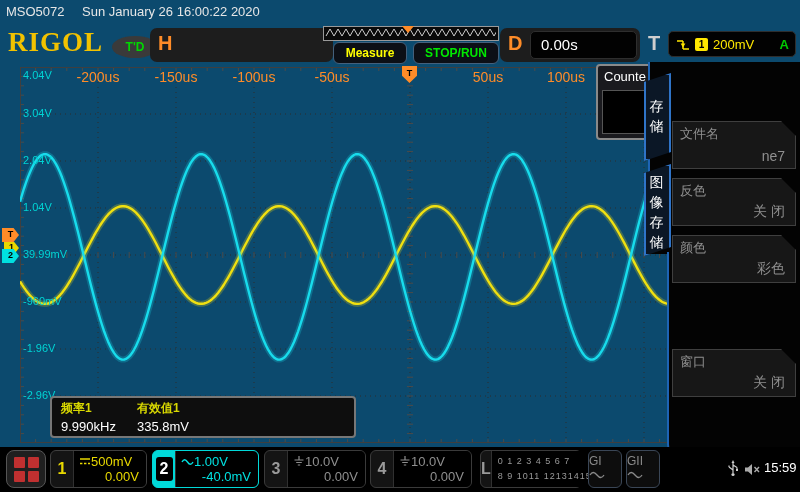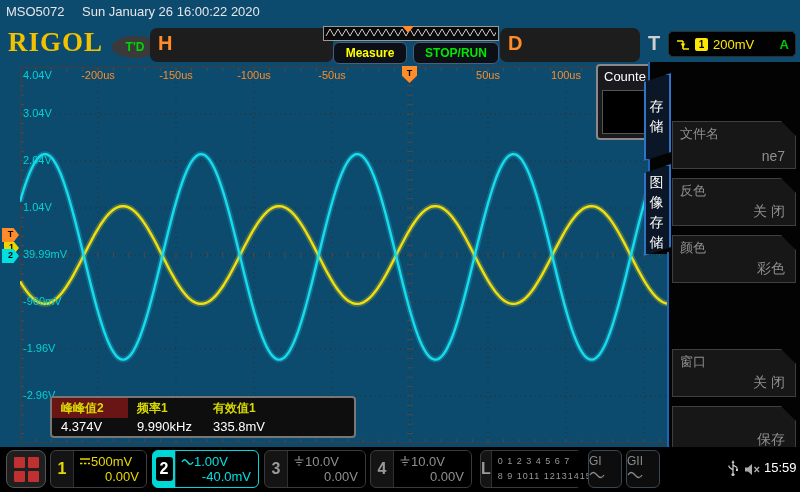--- a/index.html
+++ b/index.html
@@ -36,21 +36,21 @@
   #t-group{left:645px;width:153px;background:none;}
   #t-group .hletter{left:3px;color:#cfcfcf;}
   #t-box{left:23px;width:128px;display:flex;align-items:center;gap:5px;padding:0 6px;box-sizing:border-box;}
   #trig-src{background:#ffe800;color:#000;font-size:10px;font-weight:bold;width:13px;height:13px;
             border-radius:2px;text-align:center;line-height:13px;}
   #trig-level{color:#ffe800;font-size:13px;}
   #trig-mode{color:#00c800;font-size:13px;font-weight:bold;margin-left:auto;}
   
   #scope-svg{position:absolute;left:20px;top:67px;z-index:5;}
   .vlabel{position:absolute;left:23px;color:#00d4d4;font-size:11px;z-index:10;white-space:nowrap;}
-  .tlabel{position:absolute;top:69px;color:#ff8c28;font-size:11px;z-index:10;transform:translateX(-50%);white-space:nowrap;}
+  .tlabel{position:absolute;top:69px;color:#ff8c28;font-size:14px;z-index:10;transform:translateX(-50%);white-space:nowrap;}
   .flag{position:absolute;z-index:12;color:#000;font-size:9px;font-weight:bold;text-align:center;}
   #trig-flag{left:402px;top:66px;width:15px;height:17px;background:#ff8c28;line-height:14px;
      clip-path:polygon(0 0,100% 0,100% 58%,50% 100%,0 58%);}
   .lmark{clip-path:polygon(0 0,68% 0,100% 50%,68% 100%,0 100%);line-height:13px;}
   #mark-t{left:2px;top:228px;width:17px;height:14px;background:#ff8c28;}
   #mark-1{left:4px;top:242px;width:15px;height:12px;background:#e8d800;line-height:11px;}
   #mark-2{left:2px;top:249px;width:17px;height:14px;background:#00e0e0;}
   
   #counter{position:absolute;left:596px;top:64px;width:66px;height:76px;background:#1a1a1e;
      border:2px solid #8a8a8a;border-radius:4px;z-index:8;box-sizing:border-box;overflow:hidden;}
@@ -137,20 +137,23 @@
       <polyline id="zz-line" fill="none" stroke="#cccccc" stroke-width="1" points="2,9 6,2 10,9 14,2 18,9 22,2 26,9 30,2 34,9 38,2 42,9 46,2 50,9 54,2 58,9 62,2 66,9 70,2 74,9 78,2 82,9 86,2 90,9 94,2 98,9 102,2 106,9 110,2 114,9 118,2 122,9 126,2 130,9 134,2 138,9 142,2 146,9 150,2 154,9 158,2 162,9 166,2 170,9 174,2"></polyline>
     </svg>
     <div id="zz-marker"></div>
   </div>
 
   <div id="btn-measure" class="hbtn">Measure</div>
   <div id="btn-run" class="hbtn">STOP/RUN</div>
 
   <div id="d-group" class="hgroup">
     <div class="hletter">D</div>
+    <div id="d-box" class="innerbox">
+      <span id="d-val">0.00s</span>
+    </div>
   </div>
 
   <div id="t-group" class="hgroup">
     <div class="hletter">T</div>
     <div id="t-box" class="innerbox">
       <svg width="15" height="13">
         <path d="M2 3 H8 M8 3 V11 M8 11 H14" stroke="#ffe800" stroke-width="1.5" fill="none"></path>
         <polygon points="5.6,5.5 10.4,5.5 8,9.5" fill="#ffe800"></polygon>
       </svg>
       <span id="trig-src">1</span>
@@ -190,24 +193,20 @@
   <div id="mark-1" class="flag lmark">1</div>
   <div id="mark-2" class="flag lmark">2</div>
 
   <div id="counter">
     <div id="counter-title">Counte</div>
     <div id="counter-inner"></div>
   </div>
 
   <div id="measbox">
     <div class="mcol">
-      <div class="mlabel sel">峰峰值2</div>
-      <div class="mval">4.374V</div>
-    </div>
-    <div class="mcol">
       <div class="mlabel">频率1</div>
       <div class="mval">9.990kHz</div>
     </div>
     <div class="mcol">
       <div class="mlabel">有效值1</div>
       <div class="mval">335.8mV</div>
     </div>
   </div>
 
   <div id="panel-top"></div>
@@ -227,23 +226,20 @@
     <div class="ilabel">反色</div>
     <div class="ival">关 闭</div>
   </div>
   <div class="mitem" style="top:235px;">
     <div class="ilabel">颜色</div>
     <div class="ival">彩色</div>
   </div>
   <div class="mitem" style="top:349px;">
     <div class="ilabel">窗口</div>
     <div class="ival">关 闭</div>
-  </div>
-  <div class="mitem" style="top:406px;">
-    <div class="ival">保存</div>
   </div>
 
   <div id="bottombar">
     <div id="gridicon">
         <i></i>
         <i></i>
         <i></i>
         <i></i>
       </div>
 

